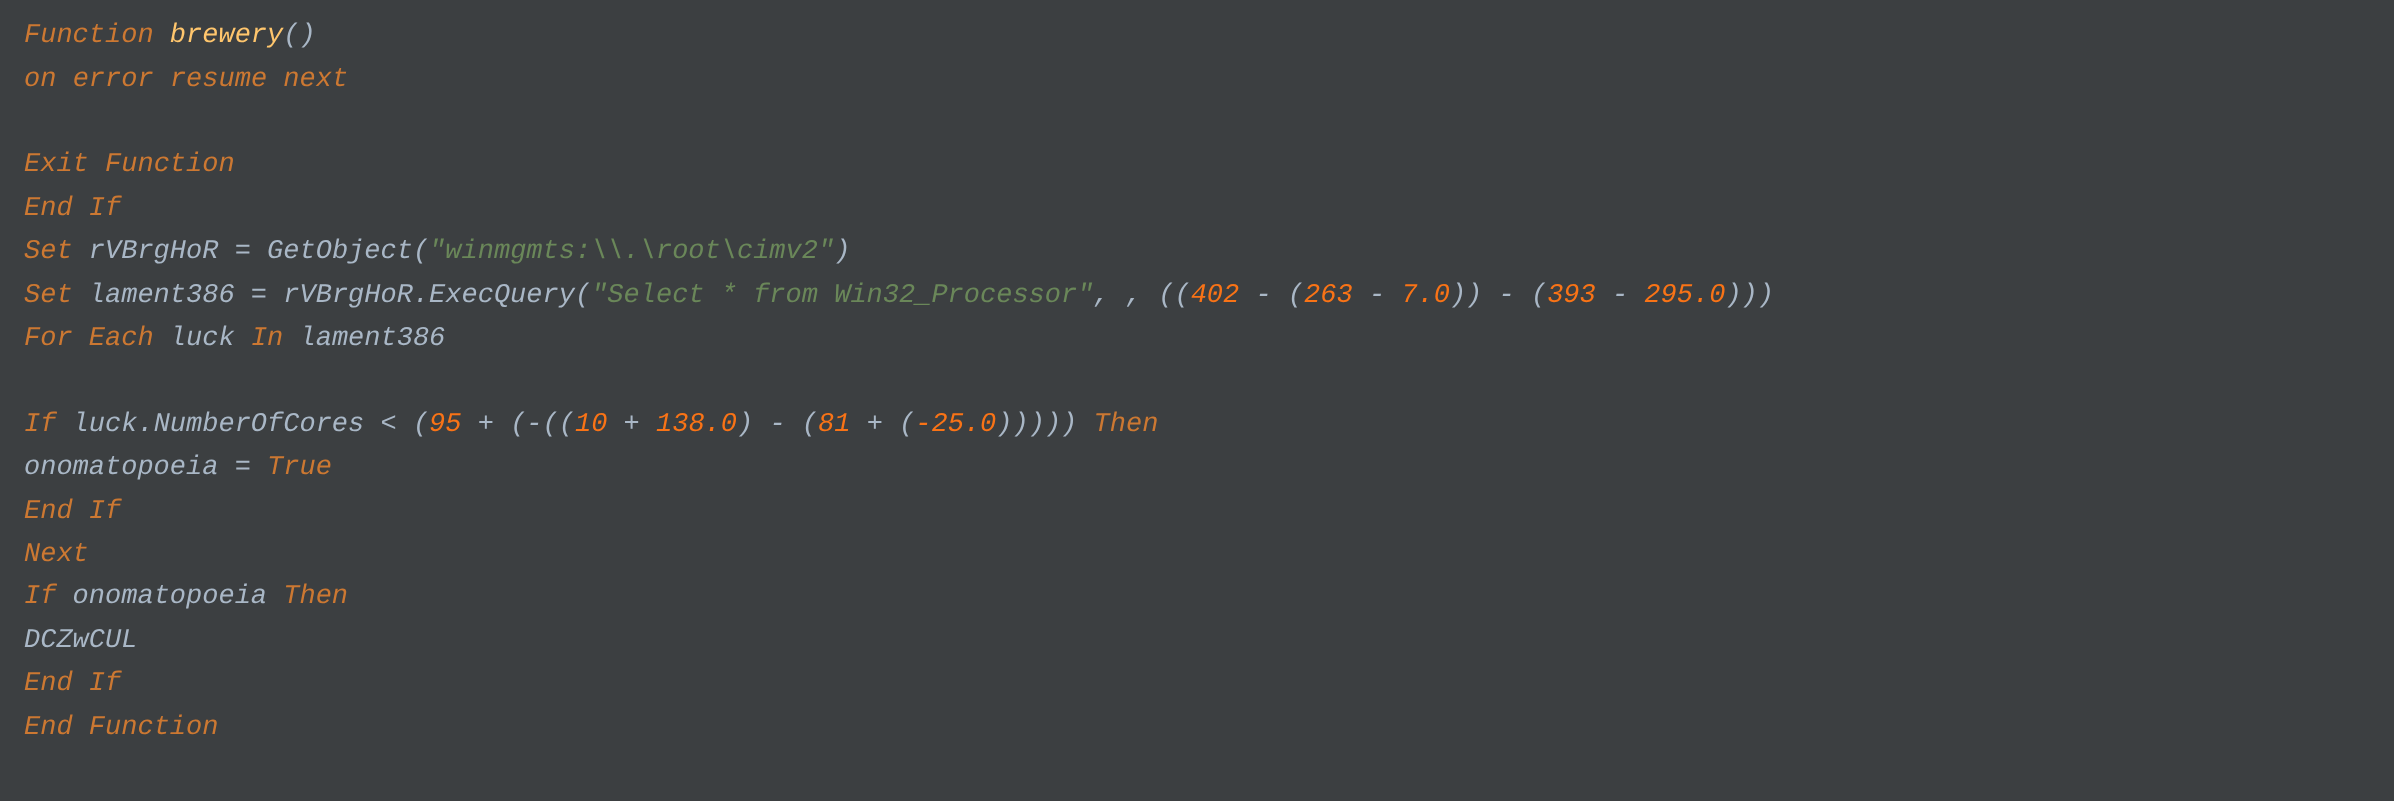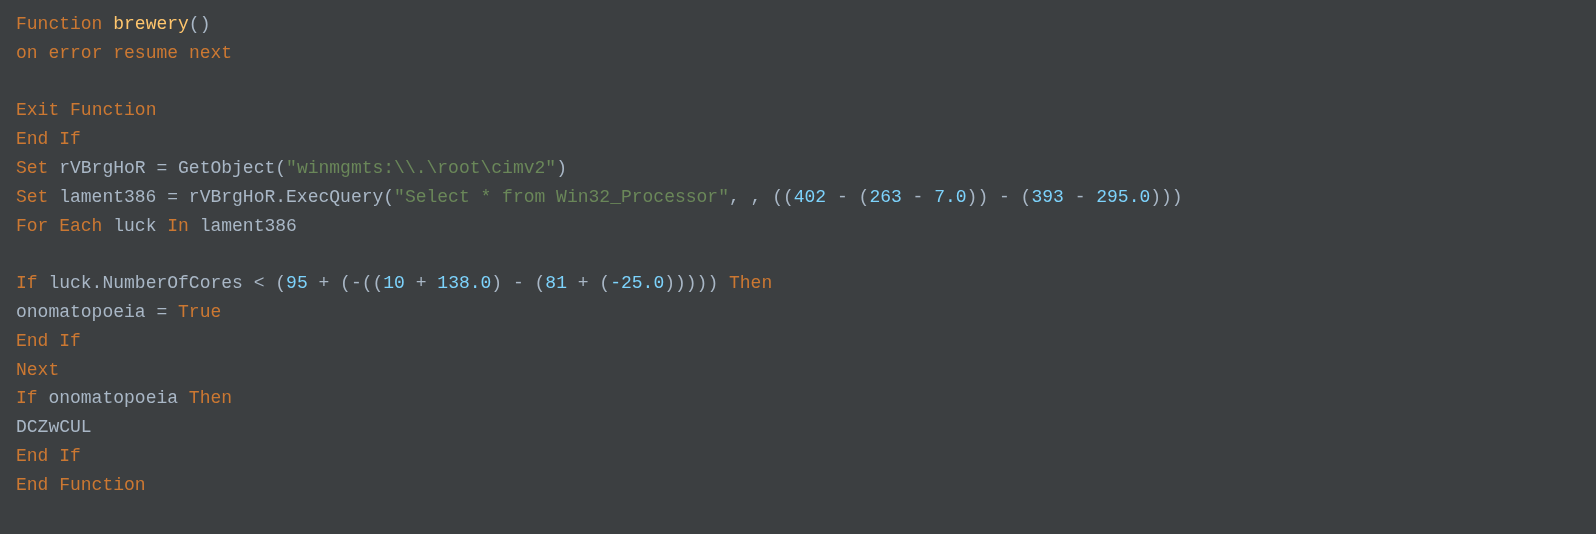--- a/index.html
+++ b/index.html
@@ -14,40 +14,41 @@
       height: 534px;
       overflow: hidden;
       font-family: 'Courier New', Courier, monospace;
       font-size: 18px;
       line-height: 1.6;
       padding: 10px 16px;
     }
 
     .code-block {
       white-space: pre;
+      font-style: italic;
     }
 
     .kw {
       color: #cc7832;
     }
 
     .fn-name {
       color: #ffc66d;
     }
 
     .normal {
       color: #a9b7c6;
     }
 
     .string {
       color: #6a8759;
     }
 
     .number {
-      color: #7dd3fc;
+      color: #f97316;
     }
 
     .op {
       color: #a9b7c6;
     }
   </style>
 </head>
 <body>
 
 <div class="code-block" id="code-container"><div><span class="kw">Function</span><span class="normal"> </span><span class="fn-name">brewery</span><span class="normal">()</span></div><div><span class="kw">on</span><span class="normal"> </span><span class="kw">error</span><span class="normal"> </span><span class="kw">resume</span><span class="normal"> </span><span class="kw">next</span></div><div>&nbsp;</div><div><span class="kw">Exit</span><span class="normal"> </span><span class="kw">Function</span></div><div><span class="kw">End</span><span class="normal"> </span><span class="kw">If</span></div><div><span class="kw">Set</span><span class="normal"> rVBrgHoR </span><span class="op">=</span><span class="normal"> GetObject(</span><span class="string">"winmgmts:\\.\root\cimv2"</span><span class="normal">)</span></div><div><span class="kw">Set</span><span class="normal"> lament386 </span><span class="op">=</span><span class="normal"> rVBrgHoR.ExecQuery(</span><span class="string">"Select * from Win32_Processor"</span><span class="normal">, , ((</span><span class="number">402</span><span class="normal"> - (</span><span class="number">263</span><span class="normal"> - </span><span class="number">7.0</span><span class="normal">)) - (</span><span class="number">393</span><span class="normal"> - </span><span class="number">295.0</span><span class="normal">)))</span></div><div><span class="kw">For</span><span class="normal"> </span><span class="kw">Each</span><span class="normal"> luck </span><span class="kw">In</span><span class="normal"> lament386</span></div><div>&nbsp;</div><div><span class="kw">If</span><span class="normal"> luck.NumberOfCores </span><span class="op">&lt;</span><span class="normal"> (</span><span class="number">95</span><span class="normal"> + (-((</span><span class="number">10</span><span class="normal"> + </span><span class="number">138.0</span><span class="normal">) - (</span><span class="number">81</span><span class="normal"> + (</span><span class="number">-25.0</span><span class="normal">))))) </span><span class="kw">Then</span></div><div><span class="normal">onomatopoeia </span><span class="op">=</span><span class="normal"> </span><span class="kw">True</span></div><div><span class="kw">End</span><span class="normal"> </span><span class="kw">If</span></div><div><span class="kw">Next</span></div><div><span class="kw">If</span><span class="normal"> onomatopoeia </span><span class="kw">Then</span></div><div><span class="normal">DCZwCUL</span></div><div><span class="kw">End</span><span class="normal"> </span><span class="kw">If</span></div><div><span class="kw">End</span><span class="normal"> </span><span class="kw">Function</span></div></div>

